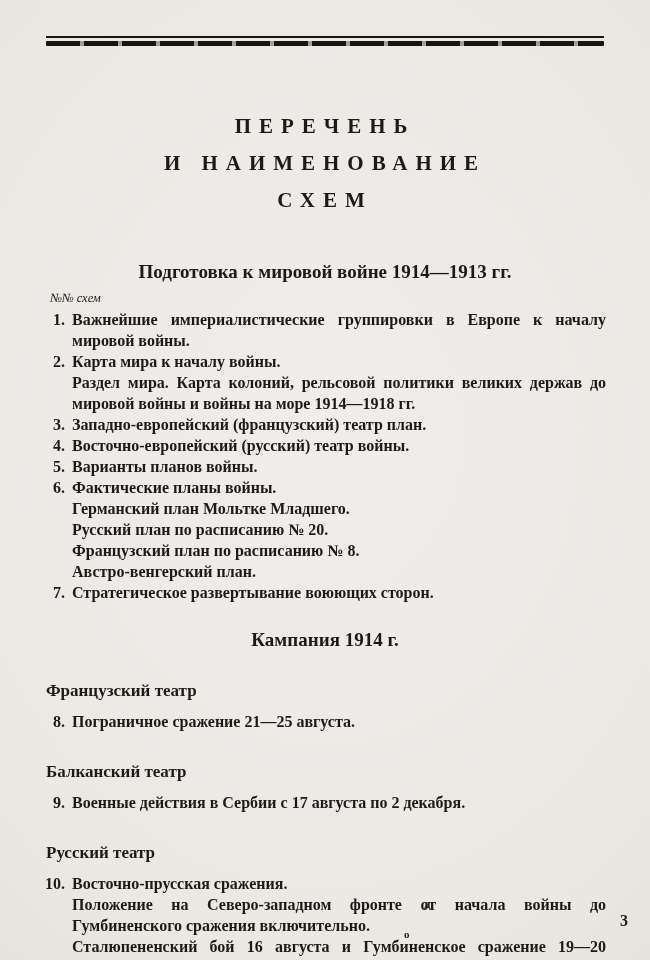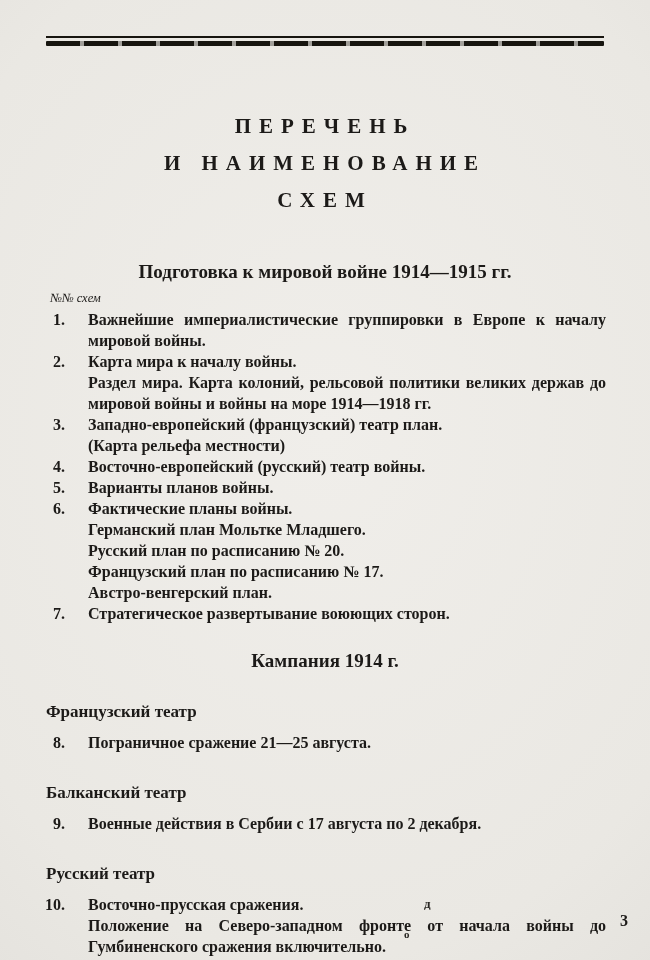--- a/index.html
+++ b/index.html
@@ -83,21 +83,20 @@
   }
   .entry .num {
     flex: 0 0 28px;
     text-align: right;
     padding-right: 7px;
     box-sizing: border-box;
   }
   .entry .body {
     flex: 1 1 auto;
     min-width: 0;
-    margin-left: 16px;
   }
   .entry-line {
     text-align: justify;
   }
   
   .page-number {
     position: absolute;
     right: 22px;
     bottom: 30px;
     font-weight: 700;
@@ -128,61 +127,60 @@
   <div class="rule-thin"></div>
   <div class="rule-thick"></div>
 
   <div class="doc-title">
     <div>ПЕРЕЧЕНЬ</div>
     <div>И НАИМЕНОВАНИЕ</div>
     <div>СХЕМ</div>
   </div>
 
   <div>
-      <div class="section-heading">Подготовка к мировой войне 1914—1915 гг.</div>
+      <div class="section-heading">Подготовка к мировой войне 1914—1913 гг.</div>
       <div class="note">№№ схем</div>
       <div class="entry">
         <span class="num">1.</span>
         <div class="body">
           <div class="entry-line">Важнейшие империалистические группировки в Европе к началу мировой войны.</div>
         </div>
       </div>
       <div class="entry">
         <span class="num">2.</span>
         <div class="body">
           <div class="entry-line">Карта мира к началу войны.</div>
           <div class="entry-line">Раздел мира. Карта колоний, рельсовой политики великих держав до мировой войны и войны на море 1914—1918 гг.</div>
         </div>
       </div>
       <div class="entry">
         <span class="num">3.</span>
         <div class="body">
           <div class="entry-line">Западно-европейский (французский) театр план.</div>
-          <div class="entry-line">(Карта рельефа местности)</div>
         </div>
       </div>
       <div class="entry">
         <span class="num">4.</span>
         <div class="body">
           <div class="entry-line">Восточно-европейский (русский) театр войны.</div>
         </div>
       </div>
       <div class="entry">
         <span class="num">5.</span>
         <div class="body">
           <div class="entry-line">Варианты планов войны.</div>
         </div>
       </div>
       <div class="entry">
         <span class="num">6.</span>
         <div class="body">
           <div class="entry-line">Фактические планы войны.</div>
           <div class="entry-line">Германский план Мольтке Младшего.</div>
           <div class="entry-line">Русский план по расписанию № 20.</div>
-          <div class="entry-line">Французский план по расписанию № 17.</div>
+          <div class="entry-line">Французский план по расписанию № 8.</div>
           <div class="entry-line">Австро-венгерский план.</div>
         </div>
       </div>
       <div class="entry">
         <span class="num">7.</span>
         <div class="body">
           <div class="entry-line">Стратегическое развертывание воюющих сторон.</div>
         </div>
       </div>
       <div class="center-heading">Кампания 1914 г.</div>

